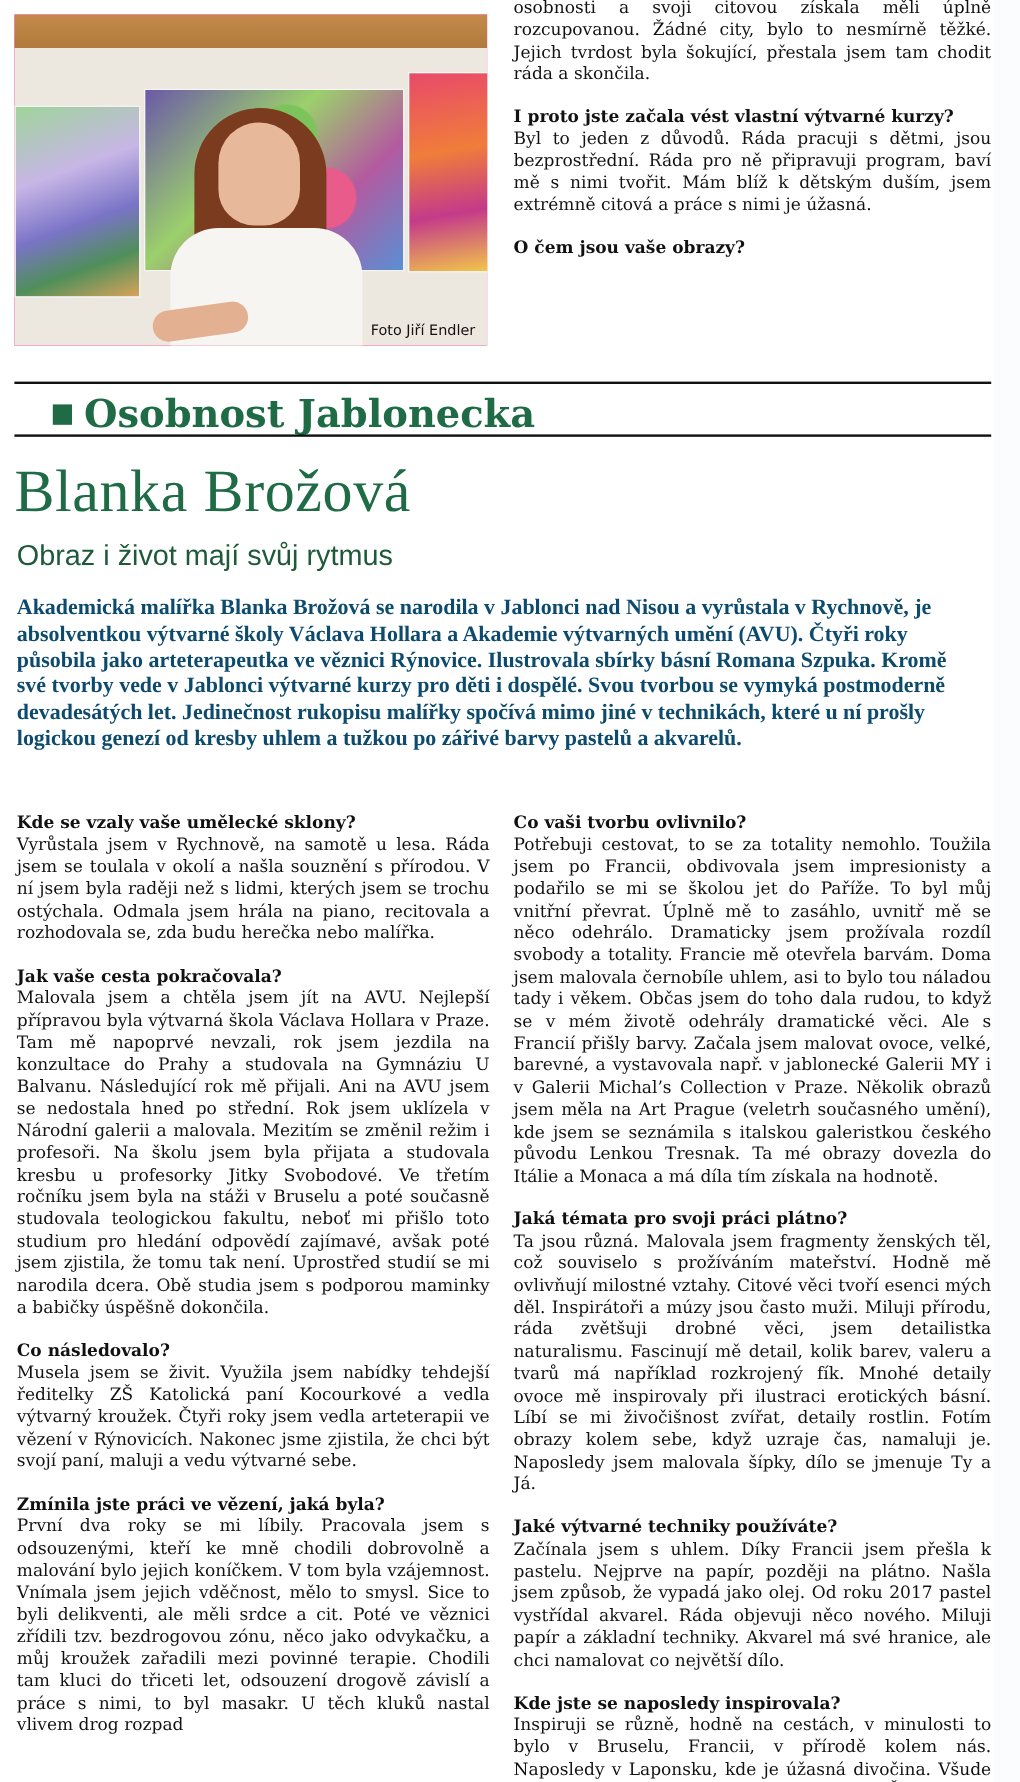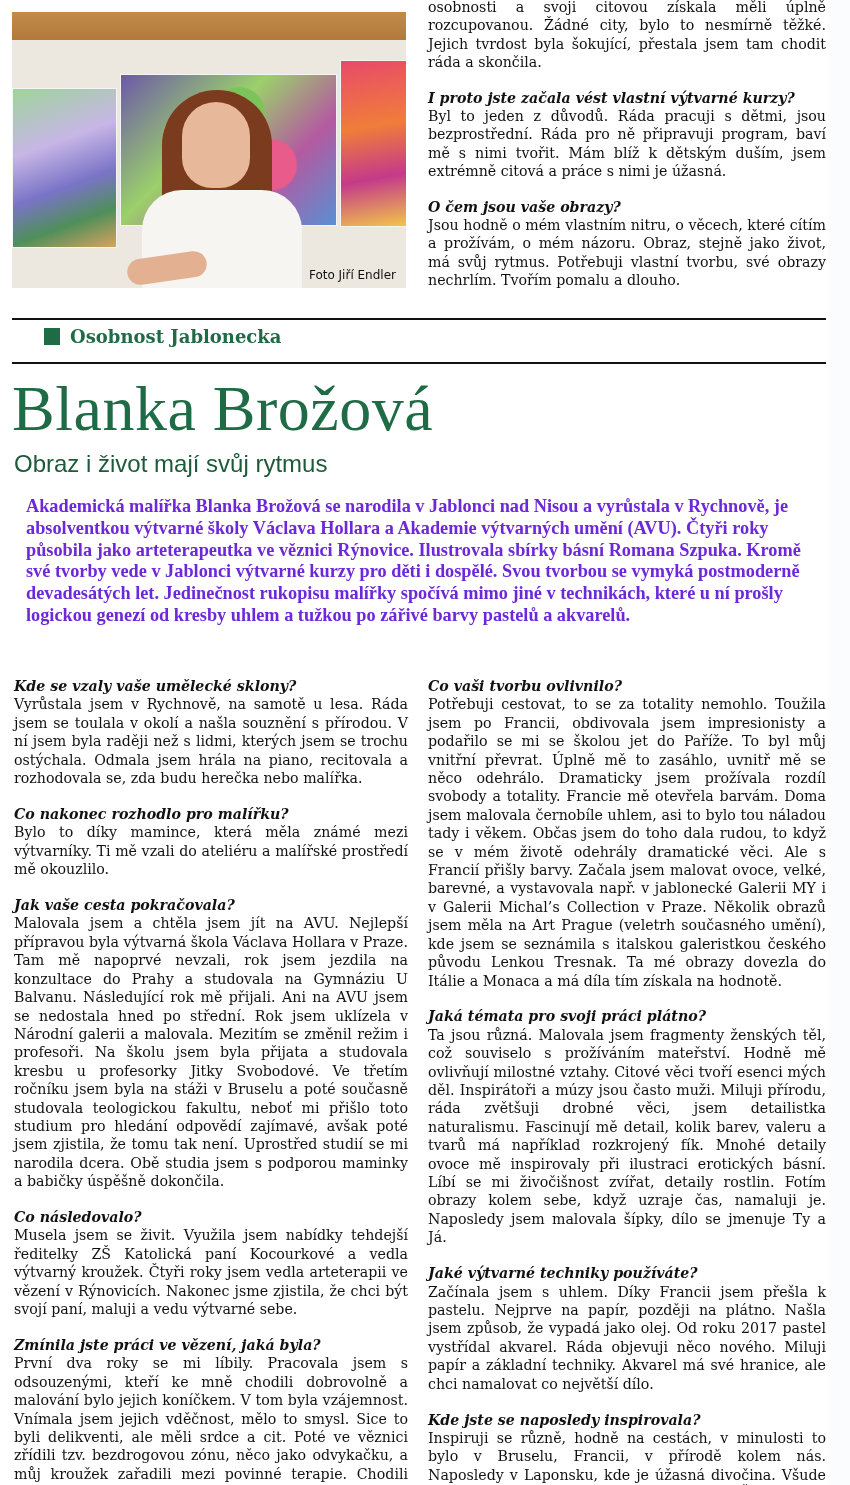--- a/index.html
+++ b/index.html
@@ -28,35 +28,35 @@
         border-radius:34px 34px 30px 30px; background:#e8b89a; }
   .person-body { position:absolute; left:130px; top:150px; width:160px; height:126px;
         border-radius:40px 40px 0 0; background:#f7f5f2; }
   .person-arm { position:absolute; left:115px; top:215px; width:80px; height:26px;
         border-radius:13px; background:#e4b092; transform:rotate(-8deg); }
   .photo-credit { position:absolute; right:10px; bottom:6px; font-family:"DejaVu Sans", sans-serif;
         font-size:12px; color:#111; }
 
   
   .col-text { font-size:14.2px; line-height:18.4px; text-align:justify; }
-  .q { font-weight:bold; font-style:italic; }
+  .q { font-weight:bold; }
   .top-right { left:428px; top:-2px; width:398px; }
   .top-right p { margin:0 0 17px 0; }
 
   
   .rule { left:12px; width:814px; height:2px; background:#111; }
   .section { left:14px; top:326px; font-family:"DejaVu Serif", serif; font-weight:bold;
-             font-size:18px; color:#1e6b45; display:flex; align-items:center;padding-left:30px; }
+             font-size:32px; color:#1e6b45; display:flex; align-items:center;padding-left:30px; }
   .section .sq { width:16px; height:17px; background:#1e6b45; margin-right:10px; }
-  .title { left:12px; top:370px; font-family:"Liberation Serif", serif; font-size:64px;
+  .title { left:12px; top:370px; font-family:"Liberation Serif", serif; font-size:50px;
            color:#1e6b45; line-height:78px; letter-spacing:0.5px; }
   .subtitle { left:14px; top:450px; font-family:Liberation Sans, sans-serif; font-size:24px;
            color:#1e5a3a; }
-  .lead { left:26px; top:496px; width:800px; font-family:"Liberation Serif", serif;
-          font-size:18.3px; line-height:21.8px; color:#6d28d9; font-weight:bold; }
+  .lead { left:14px; top:496px; width:800px; font-family:"Liberation Serif", serif;
+          font-size:18.3px; line-height:21.8px; color:#0c4a6e; font-weight:bold; }
 
   .col-left { left:14px; top:677px; width:394px; }
   .col-right { left:428px; top:677px; width:398px; }
   .col-left p, .col-right p { margin:0 0 17.5px 0; }
   .edge { right:0; top:0; width:22px; height:1485px; background:#fbfcfd; }
 </style>
 </head>
 <body>
 
 <div class="abs photo">
@@ -76,43 +76,38 @@
 <div class="abs col-text top-right">
   <p>
     <span>osobnosti a svoji citovou získala měli úplně rozcupovanou. Žádné city, bylo to nesmírně těžké. Jejich tvrdost byla šokující, přestala jsem tam chodit ráda a skončila.</span>
   </p>
   <p>
     <span class="q">I proto jste začala vést vlastní výtvarné kurzy?</span><br>
     <span>Byl to jeden z důvodů. Ráda pracuji s dětmi, jsou bezprostřední. Ráda pro ně připravuji program, baví mě s nimi tvořit. Mám blíž k dětským duším, jsem extrémně citová a práce s nimi je úžasná.</span>
   </p>
   <p>
     <span class="q">O čem jsou vaše obrazy?</span><br>
-    <span>Jsou hodně o mém vlastním nitru, o věcech, které cítím a prožívám, o mém názoru. Obraz, stejně jako život, má svůj rytmus. Potřebuji vlastní tvorbu, své obrazy nechrlím. Tvořím pomalu a dlouho.</span>
   </p>
 </div>
 
 <div class="abs rule" style="top:318px"></div>
 <div class="abs section">
   <span class="sq"></span>
   <span>Osobnost Jablonecka</span>
 </div>
 <div class="abs rule" style="top:362px"></div>
 
 <div class="abs title">Blanka Brožová</div>
 <div class="abs subtitle">Obraz i život mají svůj rytmus</div>
 <div class="abs lead">Akademická malířka Blanka Brožová se narodila v Jablonci nad Nisou a vyrůstala v Rychnově, je absolventkou výtvarné školy Václava Hollara a Akademie výtvarných umění (AVU). Čtyři roky působila jako arteterapeutka ve věznici Rýnovice. Ilustrovala sbírky básní Romana Szpuka. Kromě své tvorby vede v Jablonci výtvarné kurzy pro děti i dospělé. Svou tvorbou se vymyká postmoderně devadesátých let. Jedinečnost rukopisu malířky spočívá mimo jiné v technikách, které u ní prošly logickou genezí od kresby uhlem a tužkou po zářivé barvy pastelů a akvarelů.</div>
 
 <div class="abs col-text col-left">
   <p>
     <span class="q">Kde se vzaly vaše umělecké sklony?</span><br>
     <span>Vyrůstala jsem v Rychnově, na samotě u lesa. Ráda jsem se toulala v okolí a našla souznění s přírodou. V ní jsem byla raději než s lidmi, kterých jsem se trochu ostýchala. Odmala jsem hrála na piano, recitovala a rozhodovala se, zda budu herečka nebo malířka.</span>
-  </p>
-  <p>
-    <span class="q">Co nakonec rozhodlo pro malířku?</span><br>
-    <span>Bylo to díky mamince, která měla známé mezi výtvarníky. Ti mě vzali do ateliéru a malířské prostředí mě okouzlilo.</span>
   </p>
   <p>
     <span class="q">Jak vaše cesta pokračovala?</span><br>
     <span>Malovala jsem a chtěla jsem jít na AVU. Nejlepší přípravou byla výtvarná škola Václava Hollara v Praze. Tam mě napoprvé nevzali, rok jsem jezdila na konzultace do Prahy a studovala na Gymnáziu U Balvanu. Následující rok mě přijali. Ani na AVU jsem se nedostala hned po střední. Rok jsem uklízela v Národní galerii a malovala. Mezitím se změnil režim i profesoři. Na školu jsem byla přijata a studovala kresbu u profesorky Jitky Svobodové. Ve třetím ročníku jsem byla na stáži v Bruselu a poté současně studovala teologickou fakultu, neboť mi přišlo toto studium pro hledání odpovědí zajímavé, avšak poté jsem zjistila, že tomu tak není. Uprostřed studií se mi narodila dcera. Obě studia jsem s podporou maminky a babičky úspěšně dokončila.</span>
   </p>
   <p>
     <span class="q">Co následovalo?</span><br>
     <span>Musela jsem se živit. Využila jsem nabídky tehdejší ředitelky ZŠ Katolická paní Kocourkové a vedla výtvarný kroužek. Čtyři roky jsem vedla arteterapii ve vězení v Rýnovicích. Nakonec jsme zjistila, že chci být svojí paní, maluji a vedu výtvarné sebe.</span>
   </p>
   <p>

